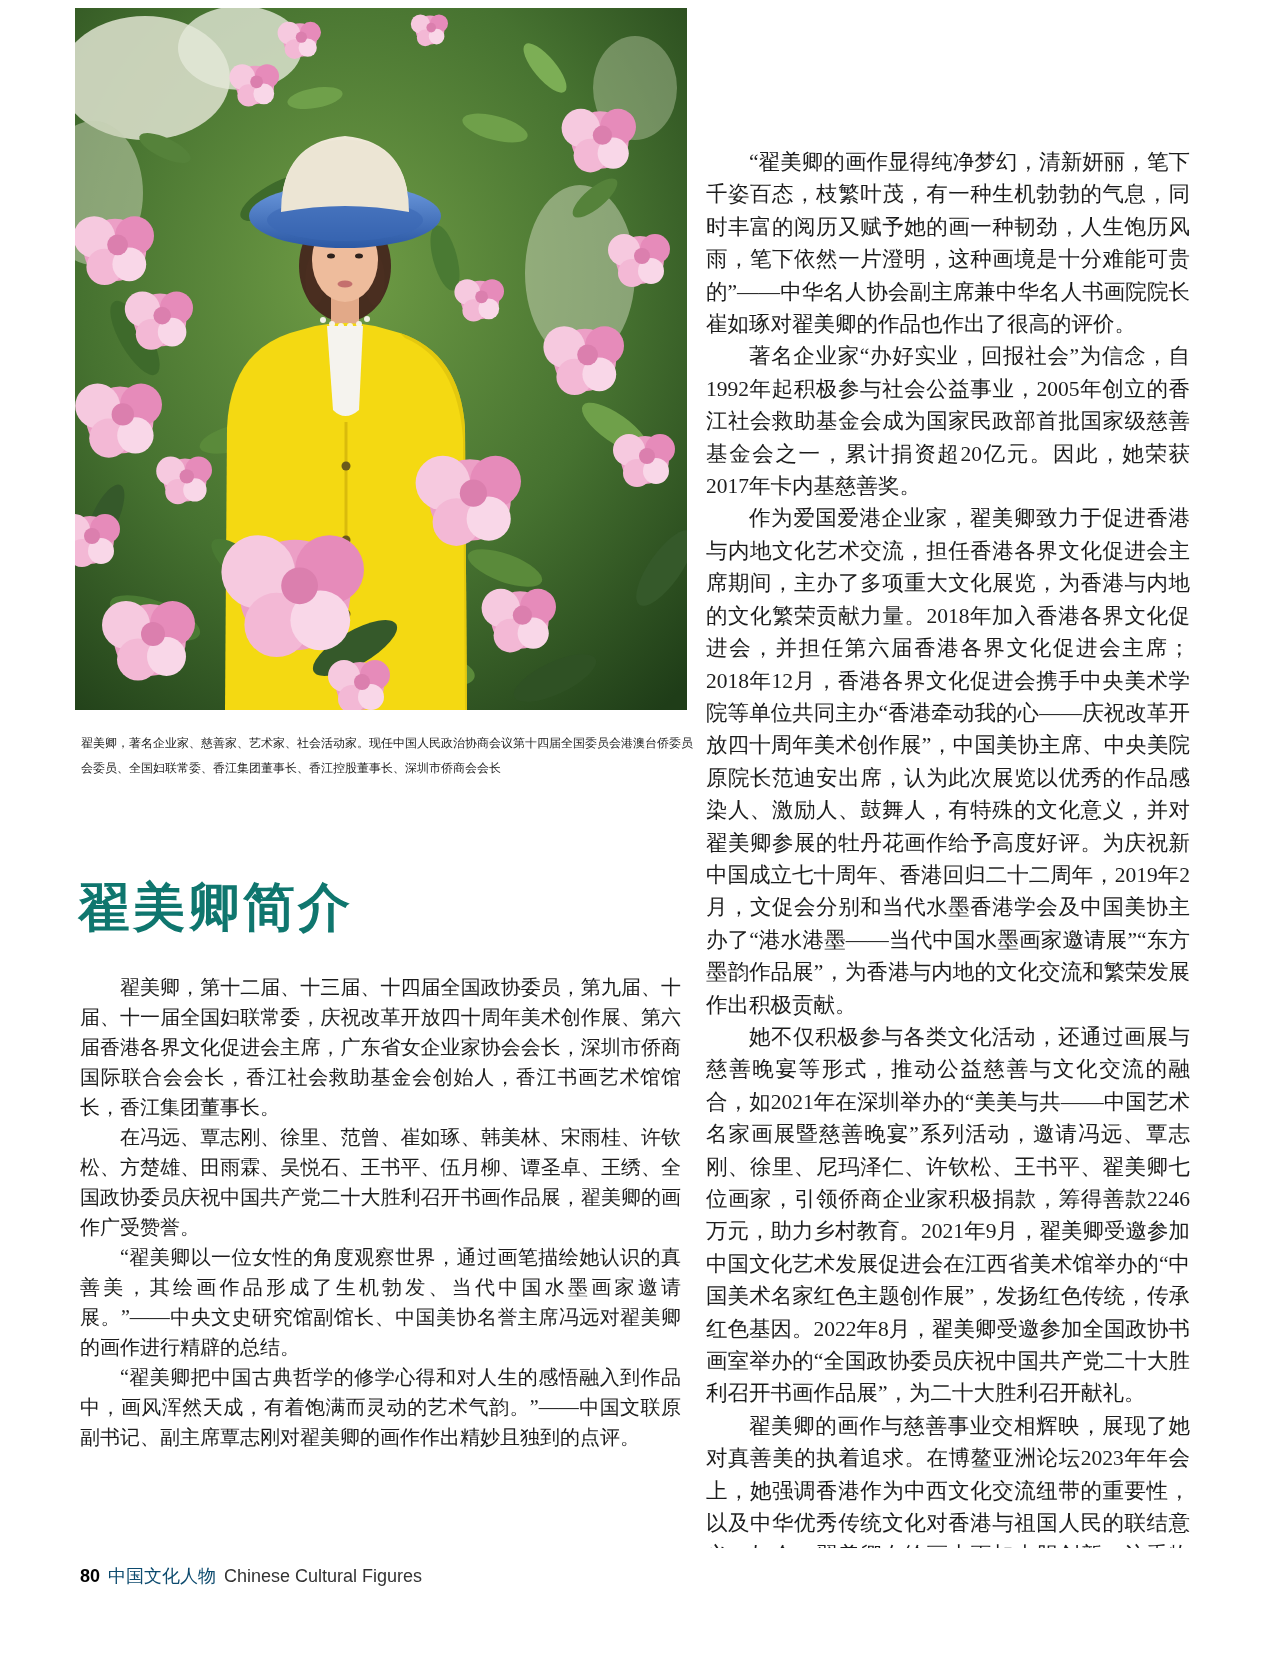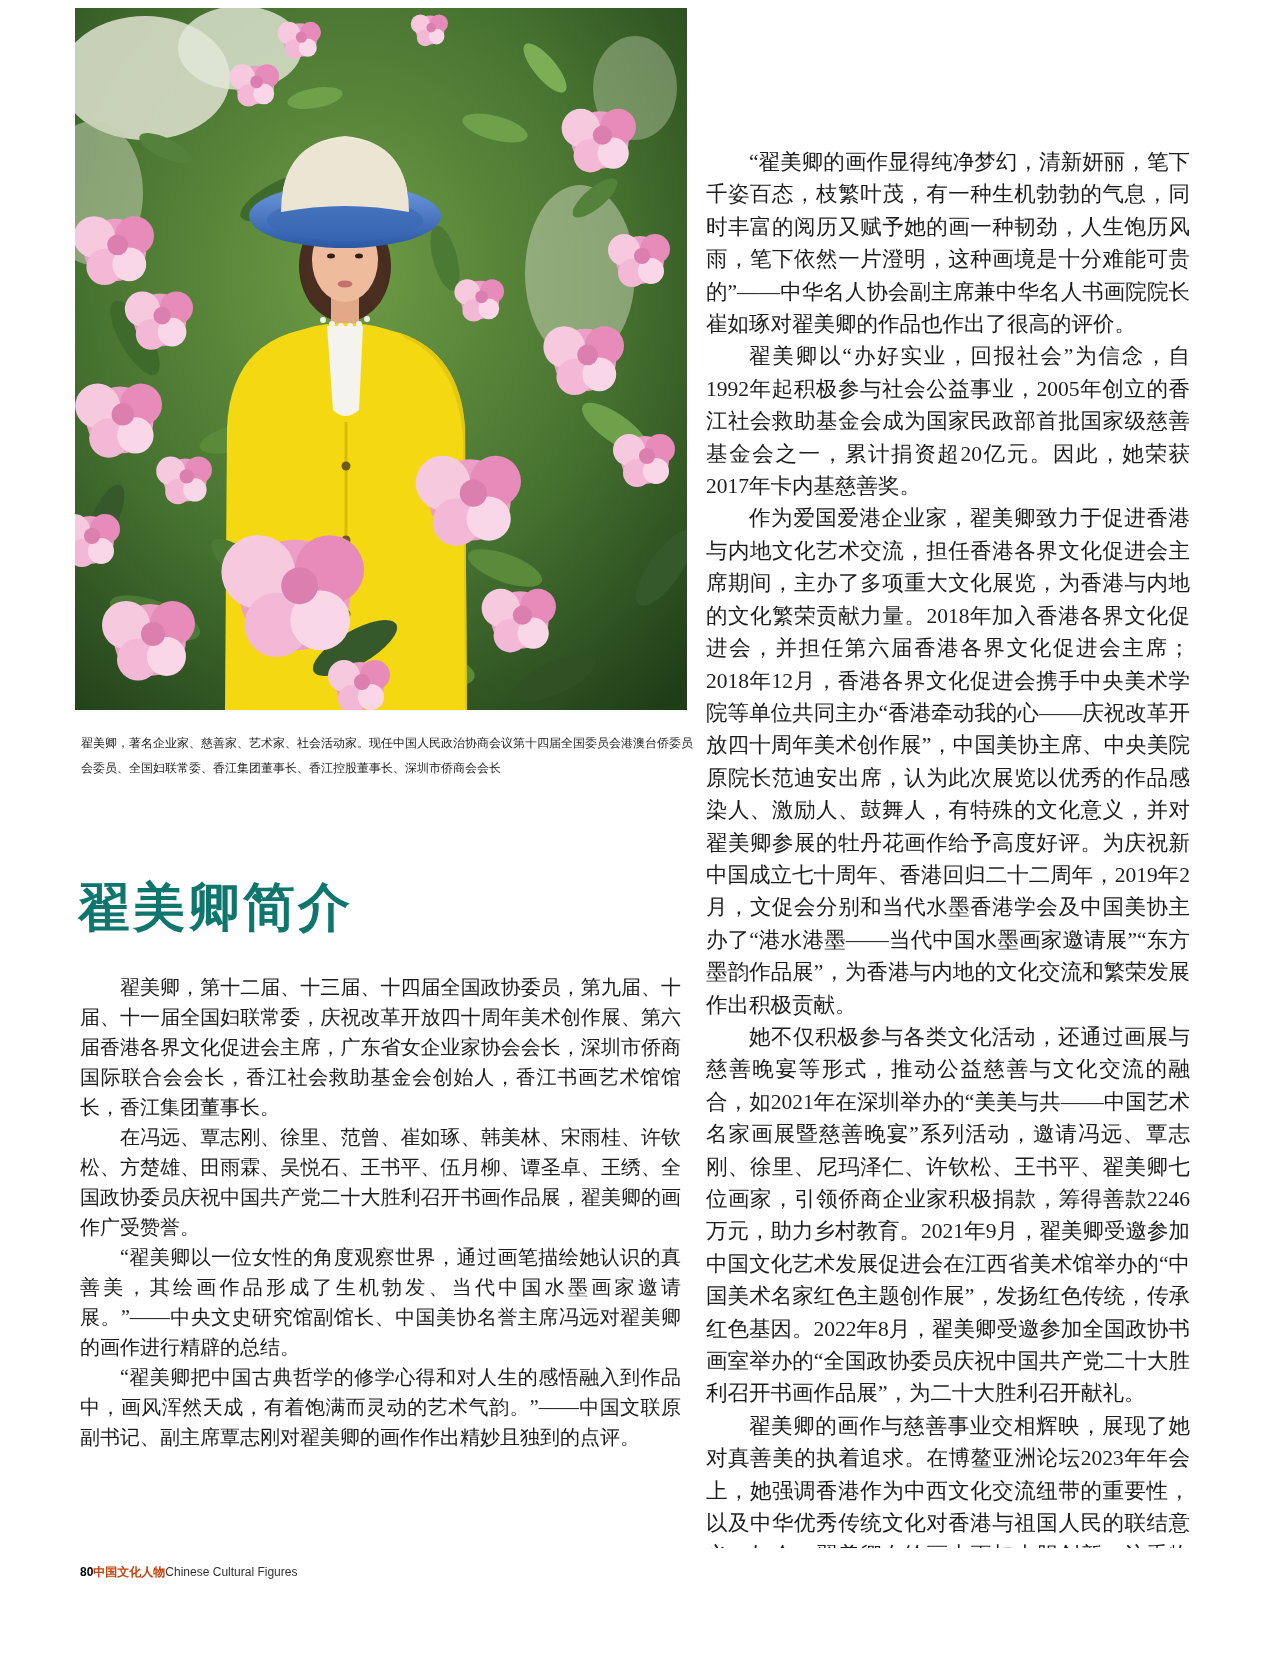--- a/index.html
+++ b/index.html
@@ -27,24 +27,24 @@
     position:absolute;left:80px;top:972px;width:601px;height:566px;
     font-size:20px;line-height:30px;overflow:hidden;
   }
   .right-col{
     position:absolute;left:706px;top:146px;width:484px;height:1402px;
     font-size:21.5px;line-height:32.4px;overflow:hidden;
   }
   .footer{
     position:absolute;left:80px;top:1564px;
     font-family:"Liberation Sans","DejaVu Sans",sans-serif;
-    font-size:12px;color:#222;display:flex;align-items:baseline;
+    font-size:18px;color:#222;display:flex;align-items:baseline;gap:8px;
   }
   .footer .pg{font-weight:700;color:#000;}
-  .footer .jcn{font-weight:700;color:#c2410c;}
+  .footer .jcn{font-weight:400;color:#0c4a6e;}
   .footer .jen{font-weight:400;color:#333;}
 </style>
 </head>
 <body>
 
 <div class="photo">
   <svg viewBox="0 0 612 702" preserveAspectRatio="none">
     <defs>
       <radialGradient id="bgG" cx="45%" cy="38%" r="80%">
         <stop offset="0%" stop-color="#6f9c45"></stop>
@@ -161,21 +161,21 @@
 <div class="col left-col">
   <p>翟美卿，第十二届、十三届、十四届全国政协委员，第九届、十届、十一届全国妇联常委，庆祝改革开放四十周年美术创作展、第六届香港各界文化促进会主席，广东省女企业家协会会长，深圳市侨商国际联合会会长，香江社会救助基金会创始人，香江书画艺术馆馆长，香江集团董事长。</p>
   <p>在冯远、覃志刚、徐里、范曾、崔如琢、韩美林、宋雨桂、许钦松、方楚雄、田雨霖、吴悦石、王书平、伍月柳、谭圣卓、王绣、全国政协委员庆祝中国共产党二十大胜利召开书画作品展，翟美卿的画作广受赞誉。</p>
   <p>“翟美卿以一位女性的角度观察世界，通过画笔描绘她认识的真善美，其绘画作品形成了生机勃发、当代中国水墨画家邀请展。”——中央文史研究馆副馆长、中国美协名誉主席冯远对翟美卿的画作进行精辟的总结。</p>
   <p>“翟美卿把中国古典哲学的修学心得和对人生的感悟融入到作品中，画风浑然天成，有着饱满而灵动的艺术气韵。”——中国文联原副书记、副主席覃志刚对翟美卿的画作作出精妙且独到的点评。</p>
 
 </div>
 
 <div class="col right-col">
   <p>“翟美卿的画作显得纯净梦幻，清新妍丽，笔下千姿百态，枝繁叶茂，有一种生机勃勃的气息，同时丰富的阅历又赋予她的画一种韧劲，人生饱历风雨，笔下依然一片澄明，这种画境是十分难能可贵的”——中华名人协会副主席兼中华名人书画院院长崔如琢对翟美卿的作品也作出了很高的评价。</p>
-  <p>翟美卿以“办好实业，回报社会”为信念，自1992年起积极参与社会公益事业，2005年创立的香江社会救助基金会成为国家民政部首批国家级慈善基金会之一，累计捐资超20亿元。因此，她荣获2017年卡内基慈善奖。</p>
+  <p>著名企业家“办好实业，回报社会”为信念，自1992年起积极参与社会公益事业，2005年创立的香江社会救助基金会成为国家民政部首批国家级慈善基金会之一，累计捐资超20亿元。因此，她荣获2017年卡内基慈善奖。</p>
   <p>作为爱国爱港企业家，翟美卿致力于促进香港与内地文化艺术交流，担任香港各界文化促进会主席期间，主办了多项重大文化展览，为香港与内地的文化繁荣贡献力量。2018年加入香港各界文化促进会，并担任第六届香港各界文化促进会主席；2018年12月，香港各界文化促进会携手中央美术学院等单位共同主办“香港牵动我的心——庆祝改革开放四十周年美术创作展”，中国美协主席、中央美院原院长范迪安出席，认为此次展览以优秀的作品感染人、激励人、鼓舞人，有特殊的文化意义，并对翟美卿参展的牡丹花画作给予高度好评。为庆祝新中国成立七十周年、香港回归二十二周年，2019年2月，文促会分别和当代水墨香港学会及中国美协主办了“港水港墨——当代中国水墨画家邀请展”“东方墨韵作品展”，为香港与内地的文化交流和繁荣发展作出积极贡献。</p>
   <p>她不仅积极参与各类文化活动，还通过画展与慈善晚宴等形式，推动公益慈善与文化交流的融合，如2021年在深圳举办的“美美与共——中国艺术名家画展暨慈善晚宴”系列活动，邀请冯远、覃志刚、徐里、尼玛泽仁、许钦松、王书平、翟美卿七位画家，引领侨商企业家积极捐款，筹得善款2246万元，助力乡村教育。2021年9月，翟美卿受邀参加中国文化艺术发展促进会在江西省美术馆举办的“中国美术名家红色主题创作展”，发扬红色传统，传承红色基因。2022年8月，翟美卿受邀参加全国政协书画室举办的“全国政协委员庆祝中国共产党二十大胜利召开书画作品展”，为二十大胜利召开献礼。</p>
   <p><span>翟美卿的画作与慈善事业交相辉映，展现了她对真善美的执着追求。在博鳌亚洲论坛2023年年会上，她强调香港作为中西文化交流纽带的重要性，以及中华优秀传统文化对香港与祖国人民的联结意义。如今，翟美卿在绘画上更加大胆创新，注重物象深层内质的表达，将中国古典哲学融入作品，展现出浑然天成的画风与匠心独运的艺术魅力。</span></p>
 </div>
 
 <div class="footer">
   <span class="pg">80</span>
   <span class="jcn">中国文化人物</span>
   <span class="jen">Chinese Cultural Figures</span>
 </div>

